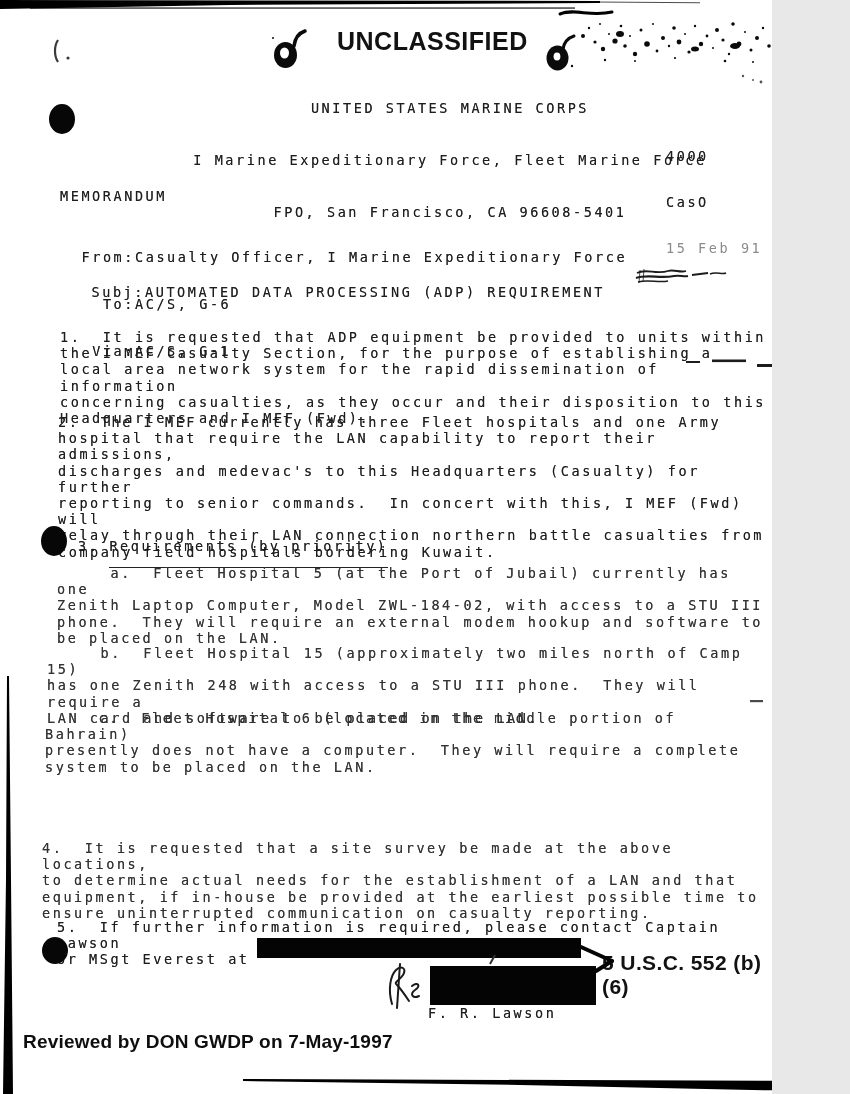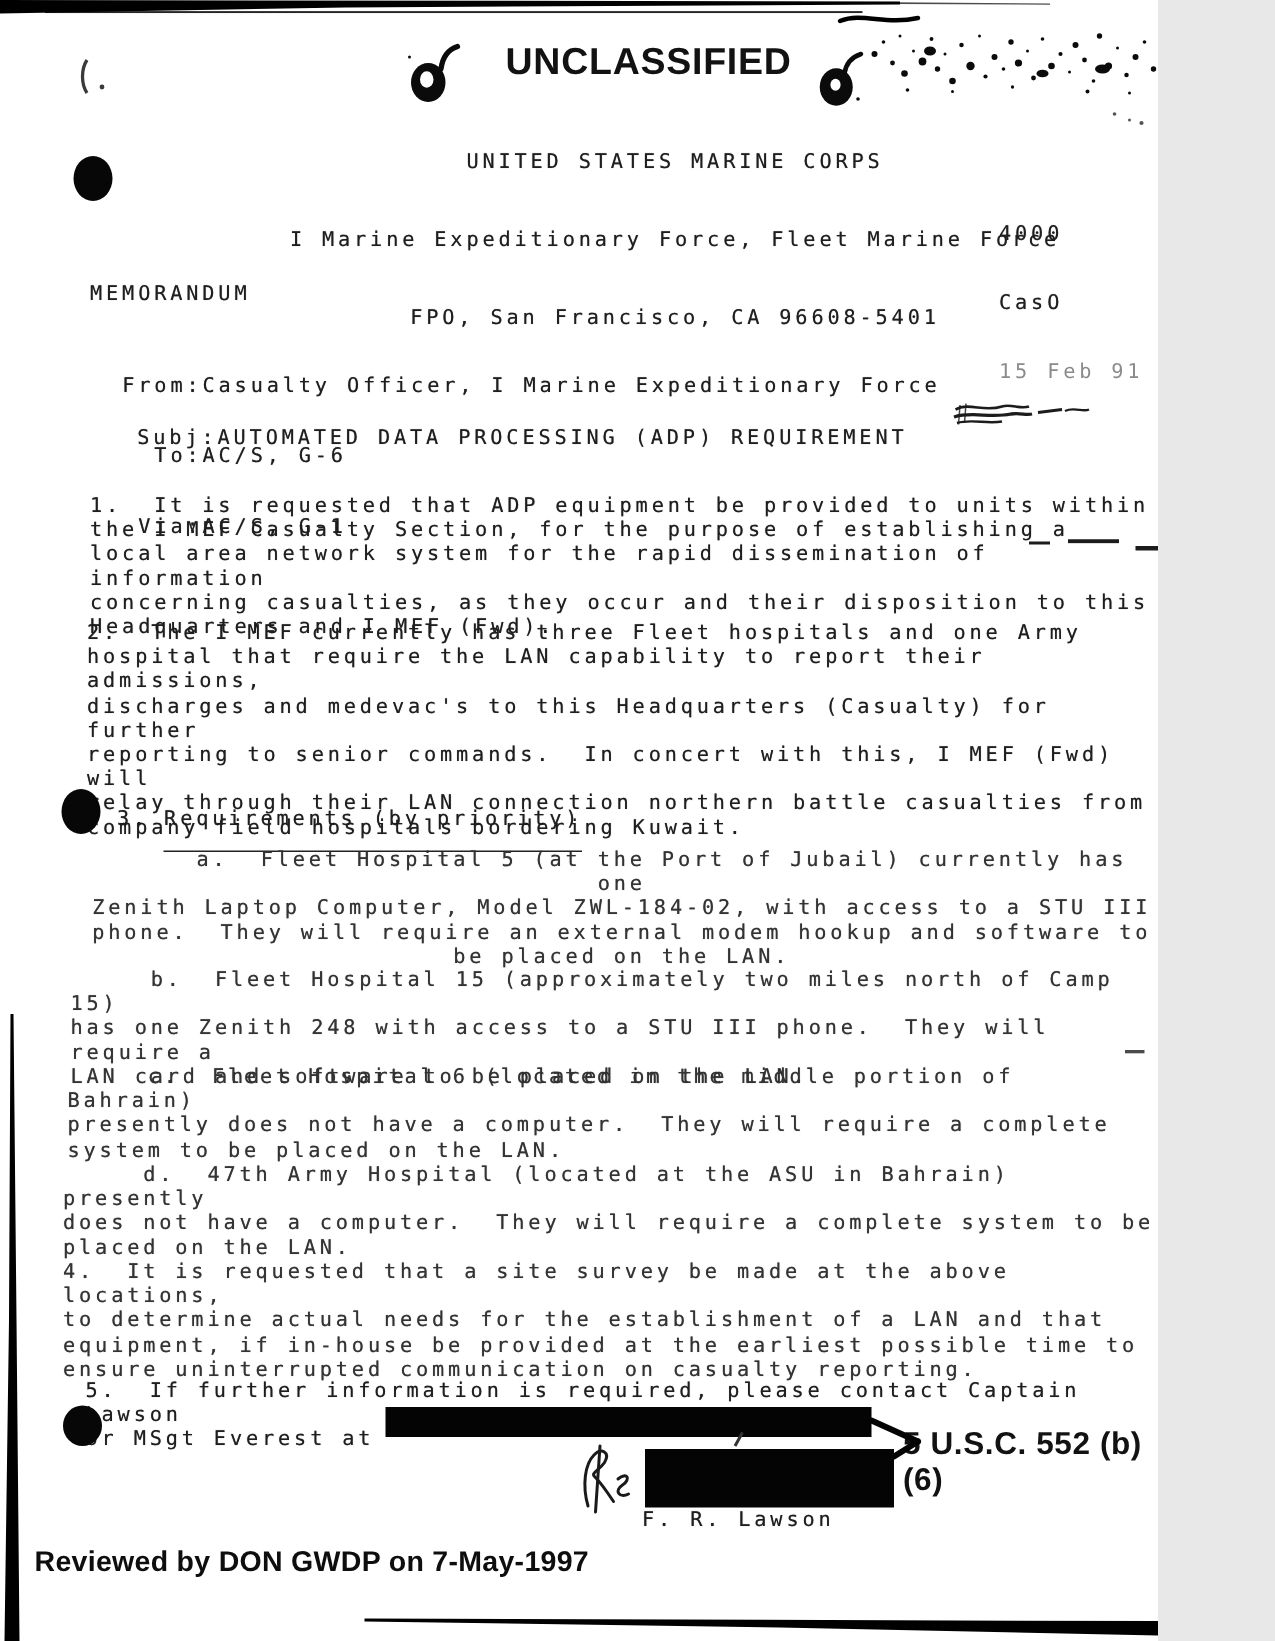--- a/index.html
+++ b/index.html
@@ -71,33 +71,30 @@
 discharges and medevac's to this Headquarters (Casualty) for further
 reporting to senior commands.  In concert with this, I MEF (Fwd) will
 relay through their LAN connection northern battle casualties from
 company field hospitals bordering Kuwait.</div>
 
   <div class="typed h3row" style="left:78px;top:538px;">
     <span>3.</span>
     <span class="h3title">Requirements (by priority)</span>
   </div>
 
-  <div class="typed typed-light" style="left:57px;top:565px;text-align:center;">     a.  Fleet Hospital 5 (at the Port of Jubail) currently has one
+  <div class="typed typed-light" style="left:57px;top:565px;">     a.  Fleet Hospital 5 (at the Port of Jubail) currently has one
 Zenith Laptop Computer, Model ZWL-184-02, with access to a STU III
 phone.  They will require an external modem hookup and software to
 be placed on the LAN.</div>
   <div class="typed typed-light" style="left:47px;top:645px;">     b.  Fleet Hospital 15 (approximately two miles north of Camp 15)
 has one Zenith 248 with access to a STU III phone.  They will require a
 LAN card and software to be placed on the LAN.</div>
   <div class="typed typed-light" style="left:45px;top:710px;">     c.  Fleet Hospital 6 (located in the middle portion of Bahrain)
 presently does not have a computer.  They will require a complete
 system to be placed on the LAN.</div>
-  <div class="typed typed-light" style="left:42px;top:775px;">     d.  47th Army Hospital (located at the ASU in Bahrain) presently
-does not have a computer.  They will require a complete system to be
-placed on the LAN.</div>
   <div class="typed typed-light" style="left:42px;top:840px;">4.  It is requested that a site survey be made at the above locations,
 to determine actual needs for the establishment of a LAN and that
 equipment, if in-house be provided at the earliest possible time to
 ensure uninterrupted communication on casualty reporting.</div>
   <div class="typed" style="left:57px;top:919px;">5.  If further information is required, please contact Captain Lawson
 or MSgt Everest at</div>
 
   <div class="redaction" style="left:257px;top:938px;width:324px;height:20px;"></div>
   <div class="redaction" style="left:430px;top:966px;width:166px;height:39px;"></div>
 

